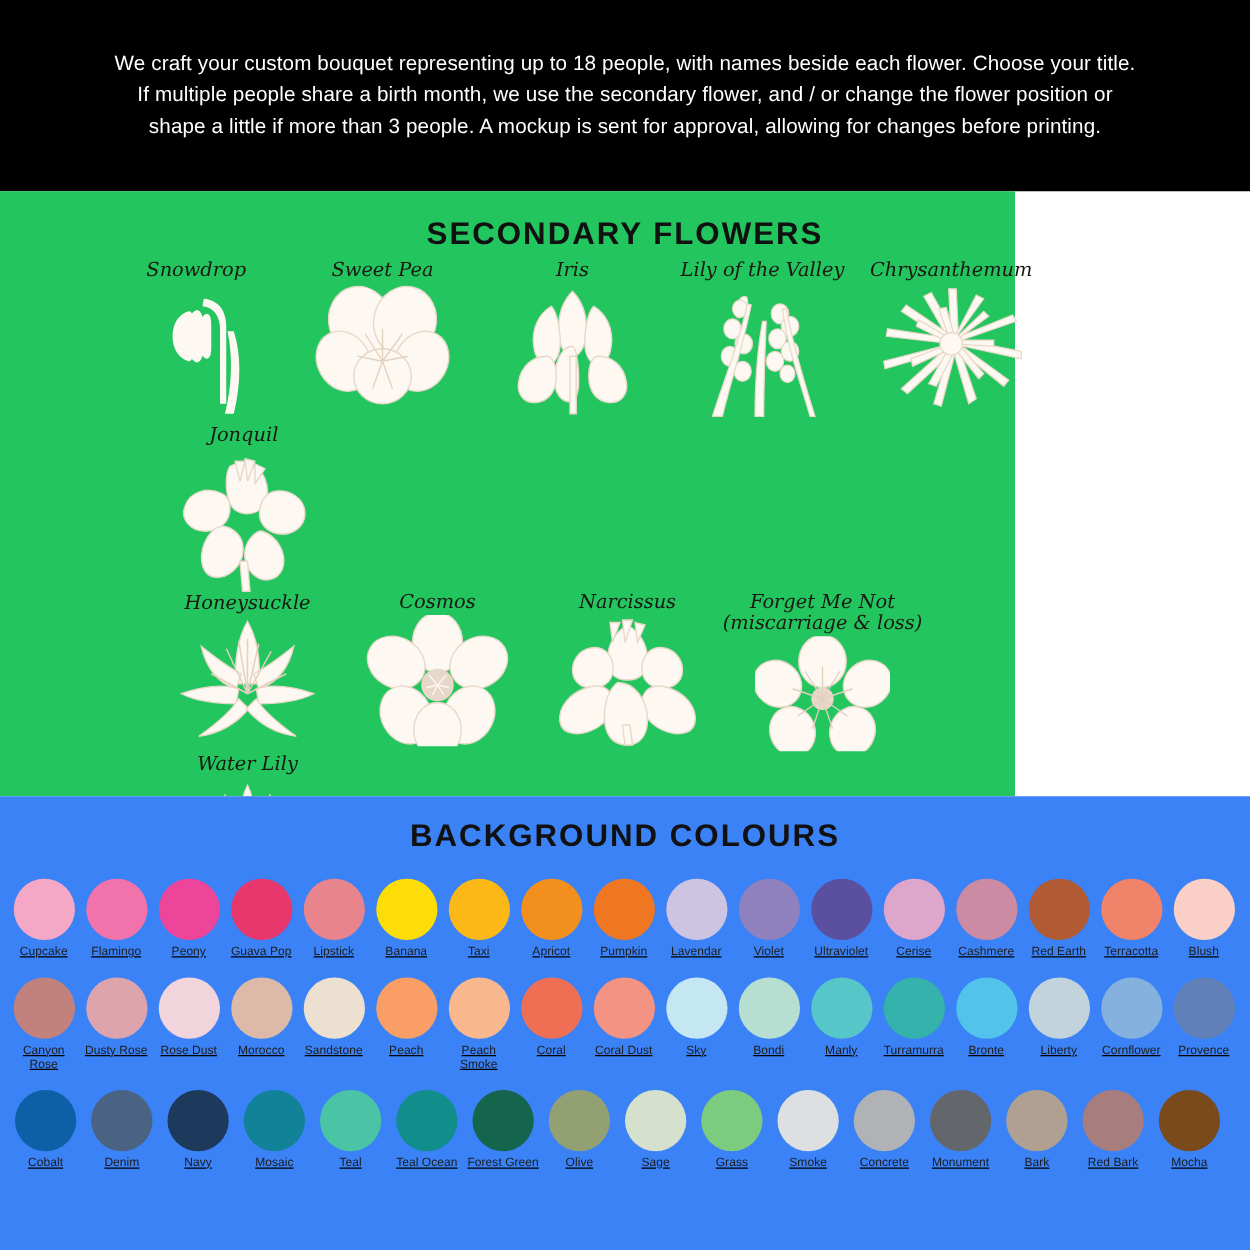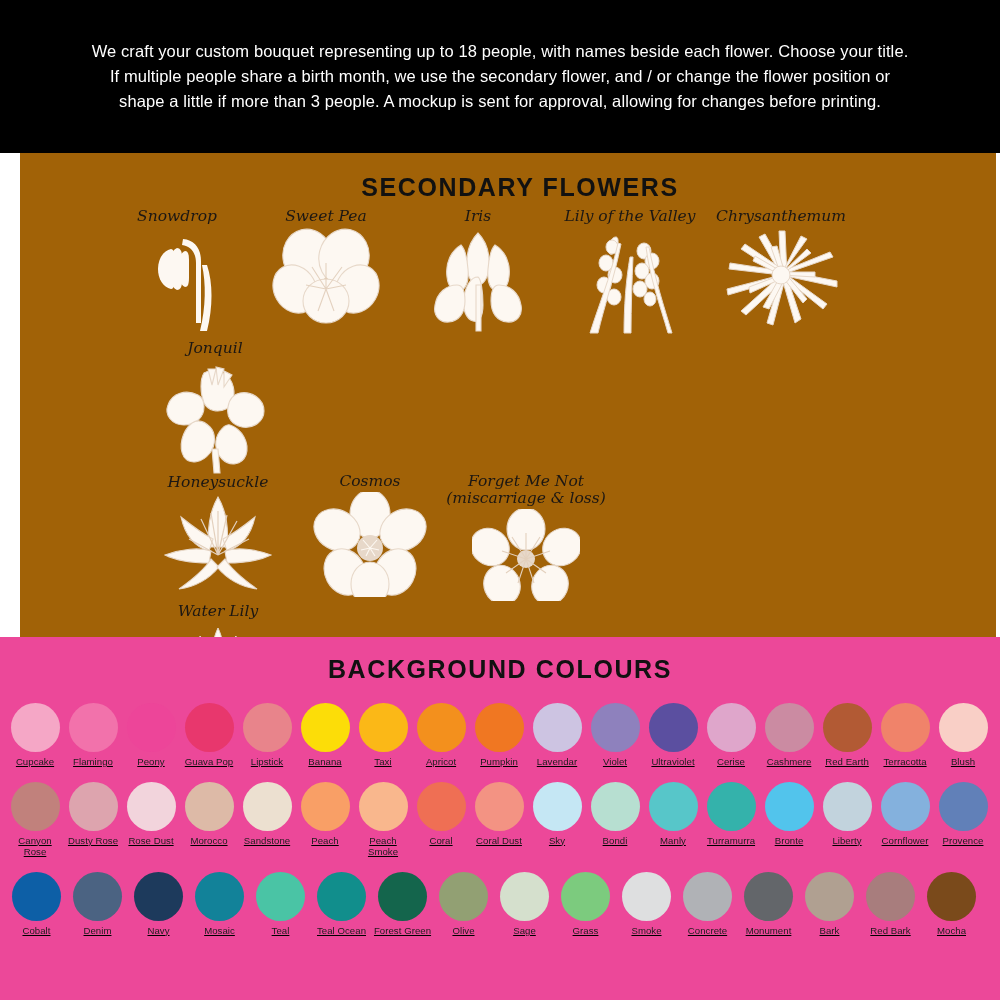--- a/index.html
+++ b/index.html
@@ -22,23 +22,22 @@
     font-family:"Liberation Sans", sans-serif;
     font-size:16.5px;
     line-height:25px;
     text-align:center;
     width:830px;
     letter-spacing:.1px;
   }
 
   
   .flowers-band{
-    position:absolute;left:0;top:153px;width:976px;height:484px;
-    background:#a16207;
-    margin-left:20px;
+    position:absolute;left:0;top:153px;width:812px;height:484px;
+    background:#22c55e;
   }
   .section-title{
     font-family:"Liberation Sans", sans-serif;
     font-weight:bold;
     text-align:center;
     color:#111111;
     letter-spacing:1.6px;
   }
   .flowers-title{
     position:absolute;left:0;top:20px;width:1000px;
@@ -59,21 +58,21 @@
   .fart{display:block;margin:2px auto 0 auto;}
 
   
   .row1{top:55px;}
   .row2{top:187px;}
   .row3{top:320px;}
 
   
   .colours-band{
     position:absolute;left:0;top:637px;width:1000px;height:363px;
-    background:#ec4899;
+    background:#3b82f6;
   }
   .colours-title{
     position:absolute;left:0;top:18px;width:1000px;font-size:25px;
   }
   .swatch-rows{position:absolute;left:0;top:66px;width:1000px;}
   .swatch-row{
     display:flex;
     align-items:flex-start;
     justify-content:flex-start;
     padding:0 6px;
@@ -314,20 +313,35 @@
             <ellipse cx="84" cy="80" rx="20" ry="24" transform="rotate(28 84 80)"></ellipse>
             <ellipse cx="59" cy="92" rx="19" ry="22"></ellipse>
           </g>
           <circle cx="59" cy="56" r="13" fill="#e7d8c9"></circle>
           <g stroke="#fdf8f2" stroke-width="1.1" fill="none">
             <path d="M59 56 L52 48 M59 56 L66 48 M59 56 L50 58 M59 56 L68 58 M59 56 L55 64 M59 56 L64 64"></path>
           </g>
         </svg>
       </div>
 
+      <div class="fcell" style="width:152px;">
+        <div class="flabel">Narcissus</div>
+        <svg class="fart" width="125" height="105" viewBox="0 0 125 105">
+          <g fill="#fdf8f2" stroke="#e7d8c9" stroke-width="1.1">
+            <path d="M62 8 C52 14 46 24 46 36 C46 46 52 52 62 52 C72 52 78 46 78 36 C78 24 72 14 62 8 Z"></path>
+            <path d="M48 6 L50 22 L56 6 Z M58 4 L60 22 L66 4 Z M68 6 L70 22 L76 8 Z"></path>
+            <path d="M36 26 C26 26 18 34 18 44 C18 54 26 60 38 58 C48 56 52 48 50 38 C48 30 42 26 36 26 Z"></path>
+            <path d="M88 26 C98 26 106 34 106 44 C106 54 98 60 86 58 C76 56 72 48 74 38 C76 30 82 26 88 26 Z"></path>
+            <path d="M30 58 C16 62 6 74 8 86 C10 96 24 98 38 90 C50 82 54 70 48 62 C44 56 36 56 30 58 Z"></path>
+            <path d="M94 58 C108 62 118 74 116 86 C114 96 100 98 86 90 C74 82 70 70 76 62 C80 56 88 56 94 58 Z"></path>
+            <path d="M54 54 C46 60 42 74 44 88 C46 98 52 104 62 104 C72 104 78 96 78 84 C78 68 68 54 54 54 Z"></path>
+            <path d="M58 88 L60 104 L66 104 L64 88 Z"></path>
+          </g>
+        </svg>
+      </div>
 
       <div class="fcell" style="width:160px;">
         <div class="flabel">Forget Me Not</div>
         <div class="flabel">(miscarriage &amp; loss)</div>
         <svg class="fart" width="108" height="92" viewBox="0 0 108 92">
           <g fill="#fdf8f2" stroke="#e7d8c9" stroke-width="1.1">
             <ellipse cx="54" cy="20" rx="19" ry="21"></ellipse>
             <ellipse cx="18" cy="38" rx="18" ry="20" transform="rotate(-52 18 38)"></ellipse>
             <ellipse cx="90" cy="38" rx="18" ry="20" transform="rotate(52 90 38)"></ellipse>
             <ellipse cx="30" cy="76" rx="18" ry="20" transform="rotate(-22 30 76)"></ellipse>

